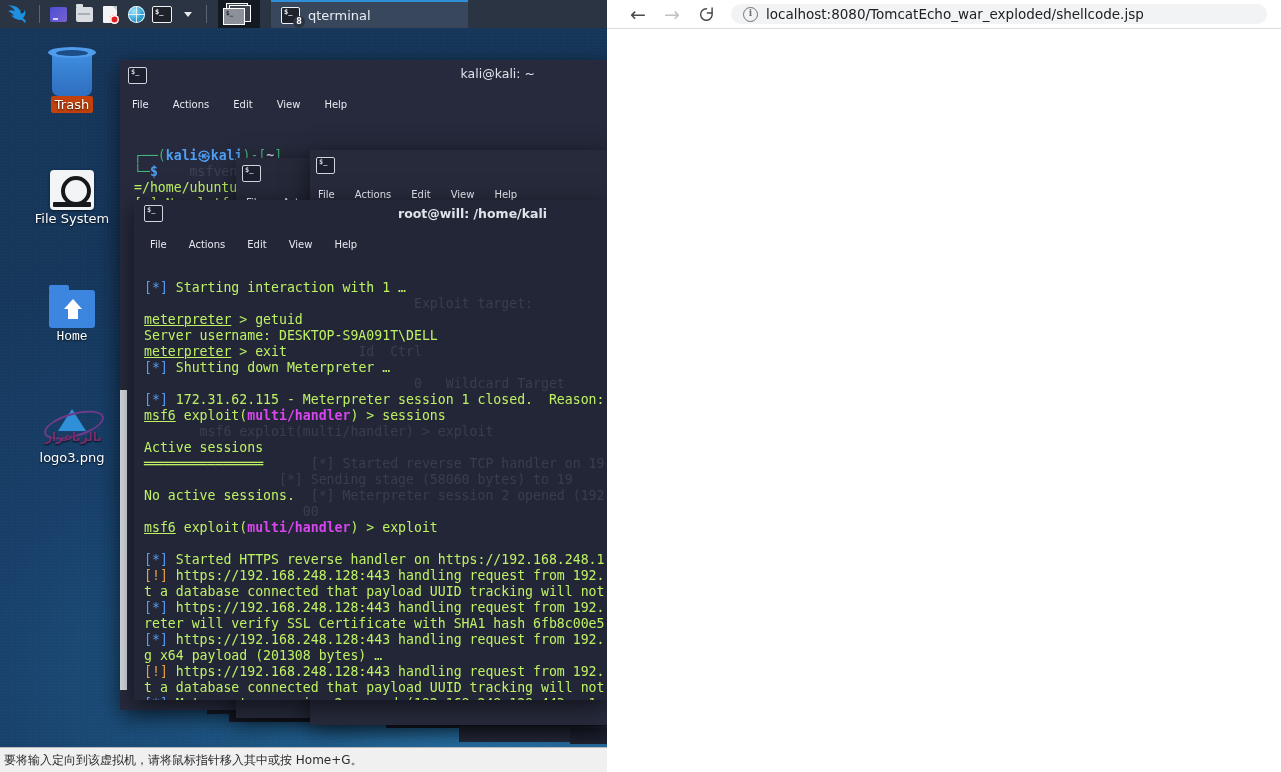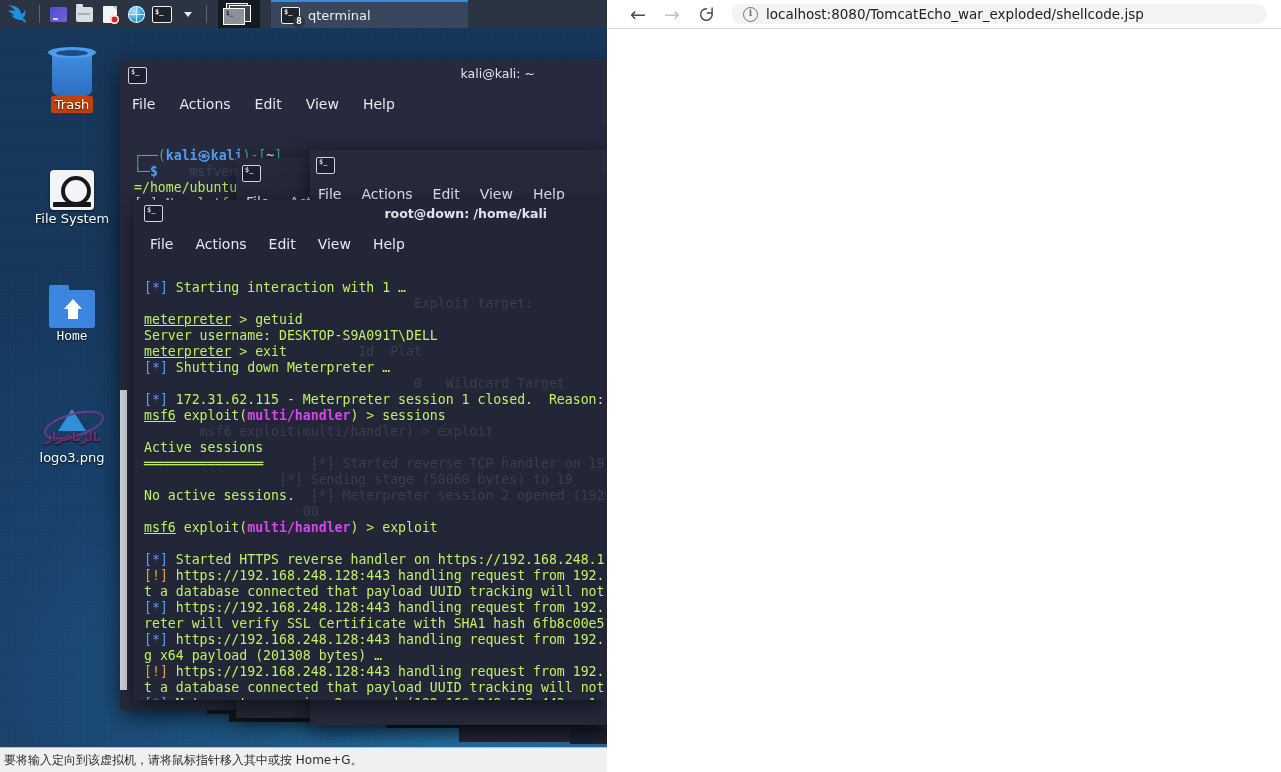--- a/index.html
+++ b/index.html
@@ -76,21 +76,21 @@
   .logo3 .tri{position:absolute;left:17px;top:4px;width:0;height:0;border-left:14px solid transparent;border-right:14px solid transparent;border-bottom:22px solid #2f8fd8;}
   .logo3 .ring{position:absolute;left:2px;top:8px;width:58px;height:20px;border:2px solid #6f3b8a;border-radius:50%;transform:rotate(-16deg);}
   .logo3 .ar{position:absolute;left:4px;top:26px;width:54px;text-align:center;color:#7b2d6b;font:700 12px/1 "DejaVu Sans",sans-serif;}
 
   
   .win{position:absolute;background:#24283b;box-shadow:0 6px 22px rgba(0,0,0,.55);overflow:hidden;}
   .wtitle{height:30px;position:relative;}
   .wtitle .wi{position:absolute;left:8px;top:7px;width:17px;height:15px;border:1.5px solid #cfd4de;border-radius:2px;background:#1b1f2e;}
   .wtitle .wi:after{content:"$_";position:absolute;left:2px;top:1px;font:700 7px/1 "DejaVu Sans Mono",monospace;color:#cfd4de;}
   .wtitle .wt{position:absolute;right:0;left:0;top:6px;text-align:center;color:#dfe3ea;font-size:12.5px;}
-  .wmenu{height:28px;display:flex;align-items:center;gap:22px;padding-left:12px;color:#e6e9f0;font-size:14px;}
+  .wmenu{height:28px;display:flex;align-items:center;gap:22px;padding-left:12px;color:#e6e9f0;font-size:10px;}
   .wbody{font-family:"DejaVu Sans Mono","Liberation Mono",monospace;font-size:13.2px;line-height:16px;white-space:pre;color:#c8cde0;}
 
   
   .winA{left:120px;top:60px;width:487px;height:650px;background:#262a3c;}
   .winA .wtitle .wt{right:60px;left:auto;width:auto;}
   .winA .wmenu{gap:24px;}
   .scrollA{position:absolute;left:120px;top:390px;width:7px;height:300px;background:#d6d9e0;}
   .winA-body{padding:14px 0 0 14px;}
 
   
@@ -228,35 +228,35 @@
       </div>
       <div class="wbody" style="padding:10px 0 0 8px;font-size:12.5px;">
 <span class="ghost">  LHOST   192.168.248.128   yes</span>
 <span class="ghost">  LPORT   12345             yes</span>
       </div>
     </div>
 
     <div class="win winD">
       <div class="wtitle">
         <span class="wi" style="left:10px;top:5px;"></span>
-        <span class="wt" style="right:60px;">root@down: /home/kali</span>
+        <span class="wt" style="right:60px;">root@will: /home/kali</span>
       </div>
       <div class="wmenu" style="gap:22px;padding-left:16px;">
         <span>File</span>
         <span>Actions</span>
         <span>Edit</span>
         <span>View</span>
         <span>Help</span>
       </div>
       <div class="wbody winD-body">
 <span class="t-blue">[*]</span><span class="t-white"> Starting interaction with 1 …</span>
 <span class="ghost">                                  Exploit target:</span>
 <span class="u t-white">meterpreter</span><span class="t-white"> &gt; getuid</span>
 <span class="t-white">Server username: DESKTOP-S9A091T\DELL</span>
-<span class="u t-white">meterpreter</span><span class="t-white"> &gt; exit</span><span class="ghost">         Id  Plat</span>
+<span class="u t-white">meterpreter</span><span class="t-white"> &gt; exit</span><span class="ghost">         Id  Ctrl</span>
 <span class="t-blue">[*]</span><span class="t-white"> Shutting down Meterpreter …</span>
 <span class="ghost">                                  0   Wildcard Target</span>
 <span class="t-blue">[*]</span><span class="t-white"> 172.31.62.115 - Meterpreter session 1 closed.  Reason:</span>
 <span class="u t-white">msf6</span><span class="t-white"> exploit(</span><span class="t-red" style="font-weight:bold">multi/handler</span><span class="t-white">) &gt; sessions</span>
 <span class="ghost">       msf6 exploit(multi/handler) &gt; exploit</span>
 <span class="t-white">Active sessions</span>
 <span class="t-white">═══════════════</span><span class="ghost">      [*] Started reverse TCP handler on 19</span>
 <span class="ghost">                 [*] Sending stage (58060 bytes) to 19</span>
 <span class="t-white">No active sessions.</span><span class="ghost">  [*] Meterpreter session 2 opened (192</span>
 <span class="ghost">                    00</span>

